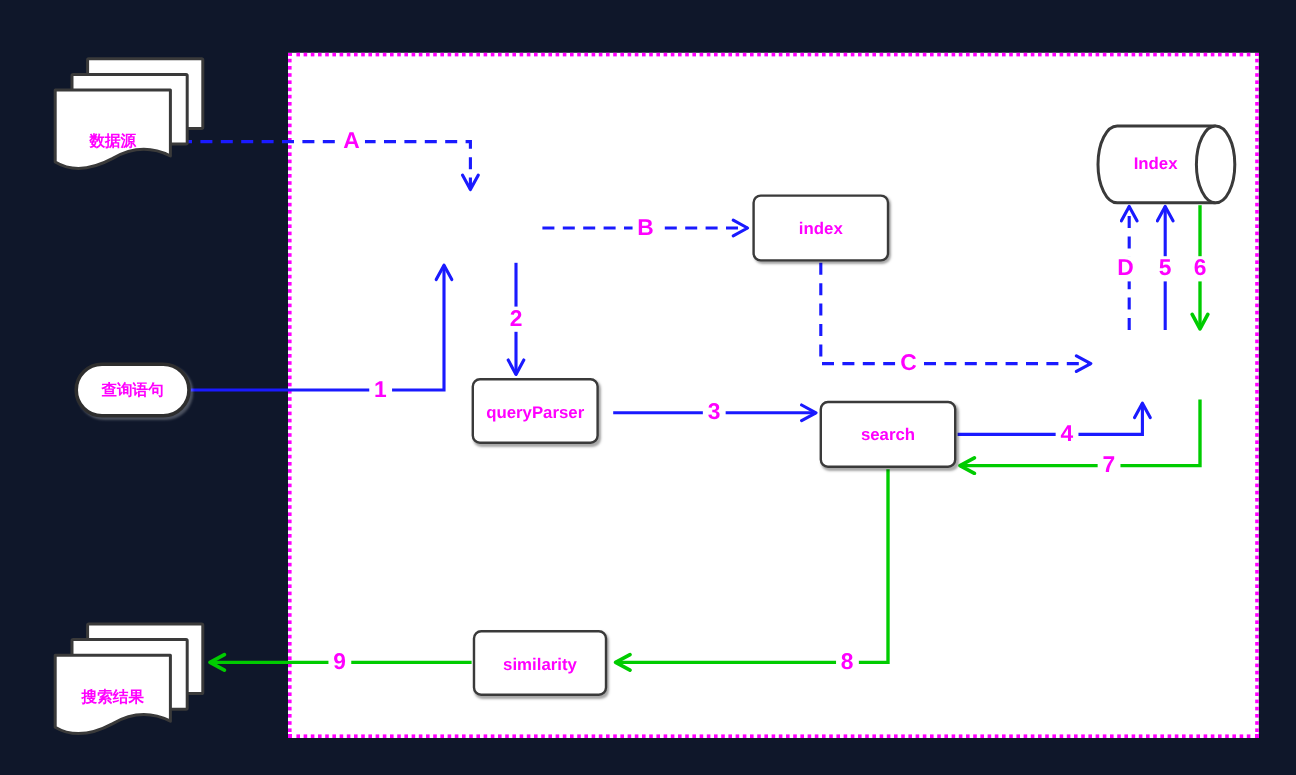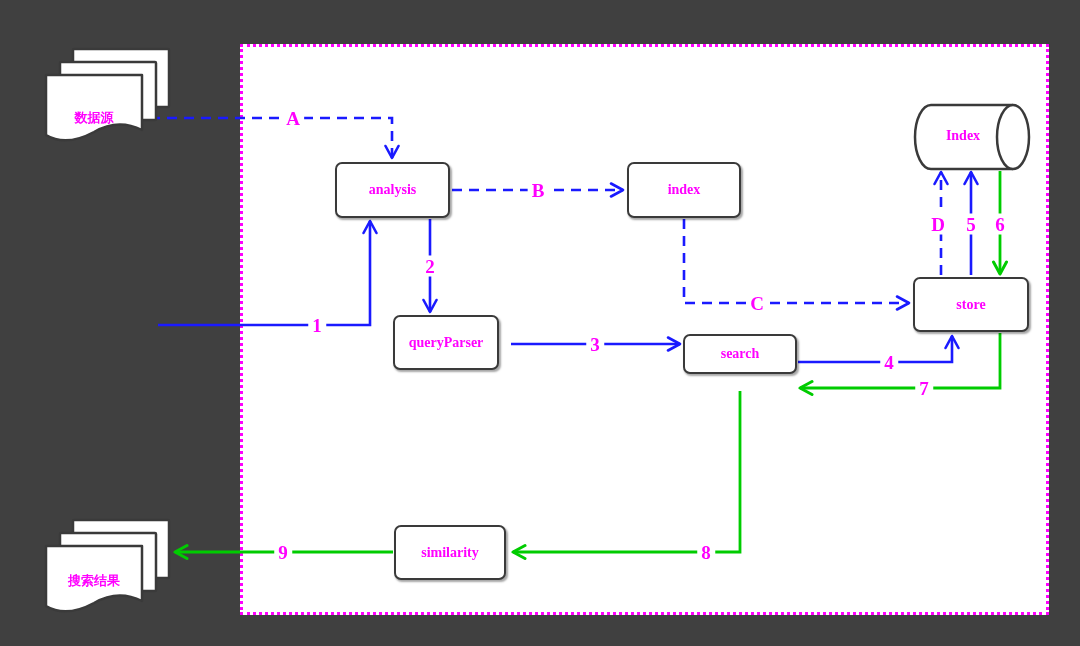--- a/index.html
+++ b/index.html
@@ -1,17 +1,17 @@
 <!DOCTYPE html>
 <html><head>
 <meta charset="utf-8">
 <style>
   html,body{margin:0;padding:0;background:#000;}
-  .stage{position:relative;width:1080px;height:646px;background:#404040;overflow:hidden;
-         font-family:Liberation Serif, serif;}
+  .stage{position:relative;width:1080px;height:646px;background:#0f172a;overflow:hidden;
+         font-family:Liberation Sans, sans-serif;}
   .panel{position:absolute;left:240px;top:44px;width:809px;height:571px;background:#fff;
          border:3px dotted #ff00ff;box-sizing:border-box;}
   svg.layer{position:absolute;left:0;top:0;}
   .node{position:absolute;background:#fff;border:2px solid #3a3a3a;border-radius:7px;
         color:#ff00ff;font-weight:bold;font-size:14px;display:flex;align-items:center;
         justify-content:center;box-sizing:border-box;box-shadow:1.5px 2px 2px rgba(0,0,0,.35);}
   .cyl-label{position:absolute;left:917px;top:106px;width:92px;height:60px;display:flex;
         align-items:center;justify-content:center;color:#ff00ff;font-weight:bold;font-size:14px;}
   .pill{position:absolute;left:62px;top:302px;width:97px;height:46px;background:#fff;
         border:3px solid #2e2e2e;border-radius:24px;display:flex;align-items:center;
@@ -61,41 +61,42 @@
 
   <svg class="layer" style="left:42px;top:46px" width="135" height="102" viewBox="0 0 135 102">
     <g fill="#ffffff" stroke="#3a3a3a" stroke-width="2.5" stroke-linejoin="round">
       <rect x="31" y="3" width="96" height="58" rx="1"></rect>
       <rect x="18" y="16" width="96" height="58" rx="1"></rect>
       <path d="M4,29 H100 V84 Q76,72 52,86 Q24,101 4,89 Z"></path>
     </g>
   </svg>
   <div class="doc-label" style="left:94px;top:118px">数据源</div>
 
+  <div class="pill">
+    <span>查询语句</span>
+  </div>
 
   <svg class="layer" style="left:42px;top:517px" width="135" height="102" viewBox="0 0 135 102">
     <g fill="#ffffff" stroke="#3a3a3a" stroke-width="2.5" stroke-linejoin="round">
       <rect x="31" y="3" width="96" height="58" rx="1"></rect>
       <rect x="18" y="16" width="96" height="58" rx="1"></rect>
       <path d="M4,29 H100 V84 Q76,72 52,86 Q24,101 4,89 Z"></path>
     </g>
   </svg>
   <div class="doc-label" style="left:94px;top:581px">搜索结果</div>
 
   <svg class="layer" style="left:911px;top:102px" width="122" height="70" viewBox="0 0 122 70">
     <path d="M102,3 H20 A16,32 0 0 0 20,67 H102" fill="#ffffff" stroke="#3a3a3a" stroke-width="2.5"></path>
     <ellipse cx="102" cy="35" rx="16" ry="32" fill="#ffffff" stroke="#3a3a3a" stroke-width="2.5"></ellipse>
   </svg>
   <div class="cyl-label">Index</div>
 
-  <div class="node" style="left:335px;top:162px;width:115px;height:56px">analysis</div>
   <div class="node" style="left:627px;top:162px;width:114px;height:56px">index</div>
   <div class="node" style="left:393px;top:315px;width:106px;height:55px">queryParser</div>
-  <div class="node" style="left:683px;top:334px;width:114px;height:40px">search</div>
-  <div class="node" style="left:913px;top:277px;width:116px;height:55px">store</div>
+  <div class="node" style="left:683px;top:334px;width:114px;height:56px">search</div>
   <div class="node" style="left:394px;top:525px;width:112px;height:55px">similarity</div>
 
   <span class="edge-label" style="left:293px;top:118px">A</span>
   <span class="edge-label" style="left:538px;top:190px">B</span>
   <span class="edge-label" style="left:757px;top:303px">C</span>
   <span class="edge-label" style="left:938px;top:224px">D</span>
   <span class="edge-label" style="left:317px;top:325px">1</span>
   <span class="edge-label" style="left:430px;top:266px">2</span>
   <span class="edge-label" style="left:595px;top:344px">3</span>
   <span class="edge-label" style="left:889px;top:362px">4</span>

